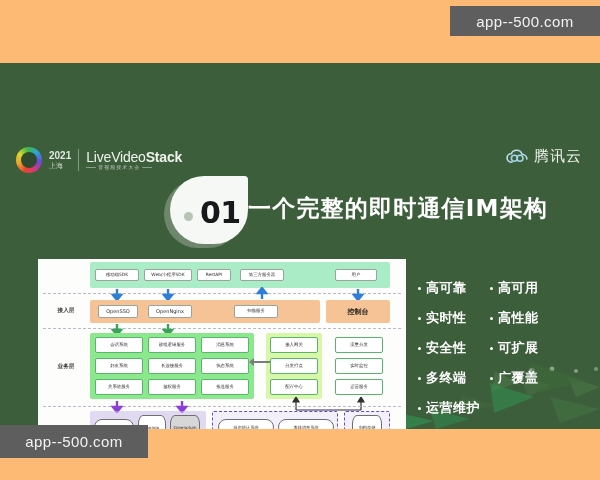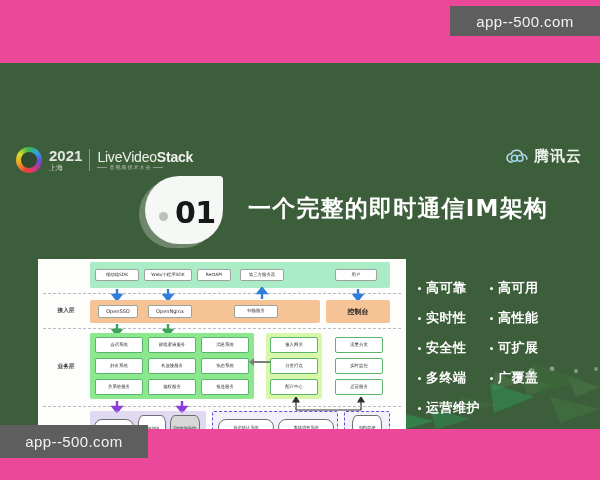--- a/index.html
+++ b/index.html
@@ -5,21 +5,21 @@
   * { box-sizing: border-box; margin: 0; padding: 0; }
   html, body {
     width: 600px; height: 480px;
     background: #ffffff;
     font-family: "Liberation Sans", "DejaVu Sans", sans-serif;
     overflow: hidden;
   }
   #screen {
     position: relative;
     width: 600px; height: 480px;
-    background: #ec4899;
+    background: #fdba74;
   }
 
   
   .watermark {
     position: absolute;
     background: #5e5e5e;
     color: #f2f2f2;
     font-size: 15px;
     letter-spacing: .4px;
     display: flex; align-items: center; justify-content: center;
@@ -49,43 +49,43 @@
     background:
       conic-gradient(from 200deg,#e8432f,#f0a22a,#d8d92c,#3fb54a,#2aa7d8,#6b4bd6,#d8357f,#e8432f);
     position: relative; flex: 0 0 auto;
   }
   #lvs-badge::after {
     content: ""; position: absolute; left: 5px; top: 5px;
     width: 16px; height: 16px; border-radius: 50%;
     background: #2f4a2e;
   }
   #lvs-year { line-height: 1.05; }
-  #lvs-year .y { font-size: 15px; font-weight: 700; color: #e2e8df; }
+  #lvs-year .y { font-size: 10px; font-weight: 700; color: #e2e8df; }
   #lvs-year .c { font-size: 7px; color: #cfd8cc; }
   #lvs-sep { width: 1px; height: 22px; background: rgba(235,240,233,.42); }
   #lvs-name { line-height: 1.1; }
   #lvs-name .n { font-size: 14px; color: #eef2ec; letter-spacing: -.2px; }
   #lvs-name .n b { font-weight: 700; }
   #lvs-name .s {
     font-size: 5px; color: #bcc8b8; letter-spacing: 1px;
     display: flex; align-items: center; gap: 2px;
   }
   #lvs-name .s::before, #lvs-name .s::after {
     content: ""; height: 1px; width: 10px; background: rgba(190,200,185,.6);
   }
 
   #brand-right {
     position: absolute; right: 18px; top: 84px;
     display: flex; align-items: center; gap: 6px;
   }
-  #tc-text { font-size: 15px; font-weight: 700; color: #eef3ec; letter-spacing: 1px; }
+  #tc-text { font-size: 15px; font-weight: 400; color: #eef3ec; letter-spacing: 1px; }
 
   
   #blob {
-    position: absolute; left: 145px; top: 113px;
+    position: absolute; left: 170px; top: 113px;
     width: 78px; height: 68px;
     background: #f6f8f5;
     border-radius: 38px 4px 38px 38px;
     box-shadow: -6px 4px 0 rgba(225,233,222,.30);
   }
   #blob-dot {
     position: absolute; left: 14px; top: 36px;
     width: 9px; height: 9px; border-radius: 50%;
     background: #b9c4b6;
   }

